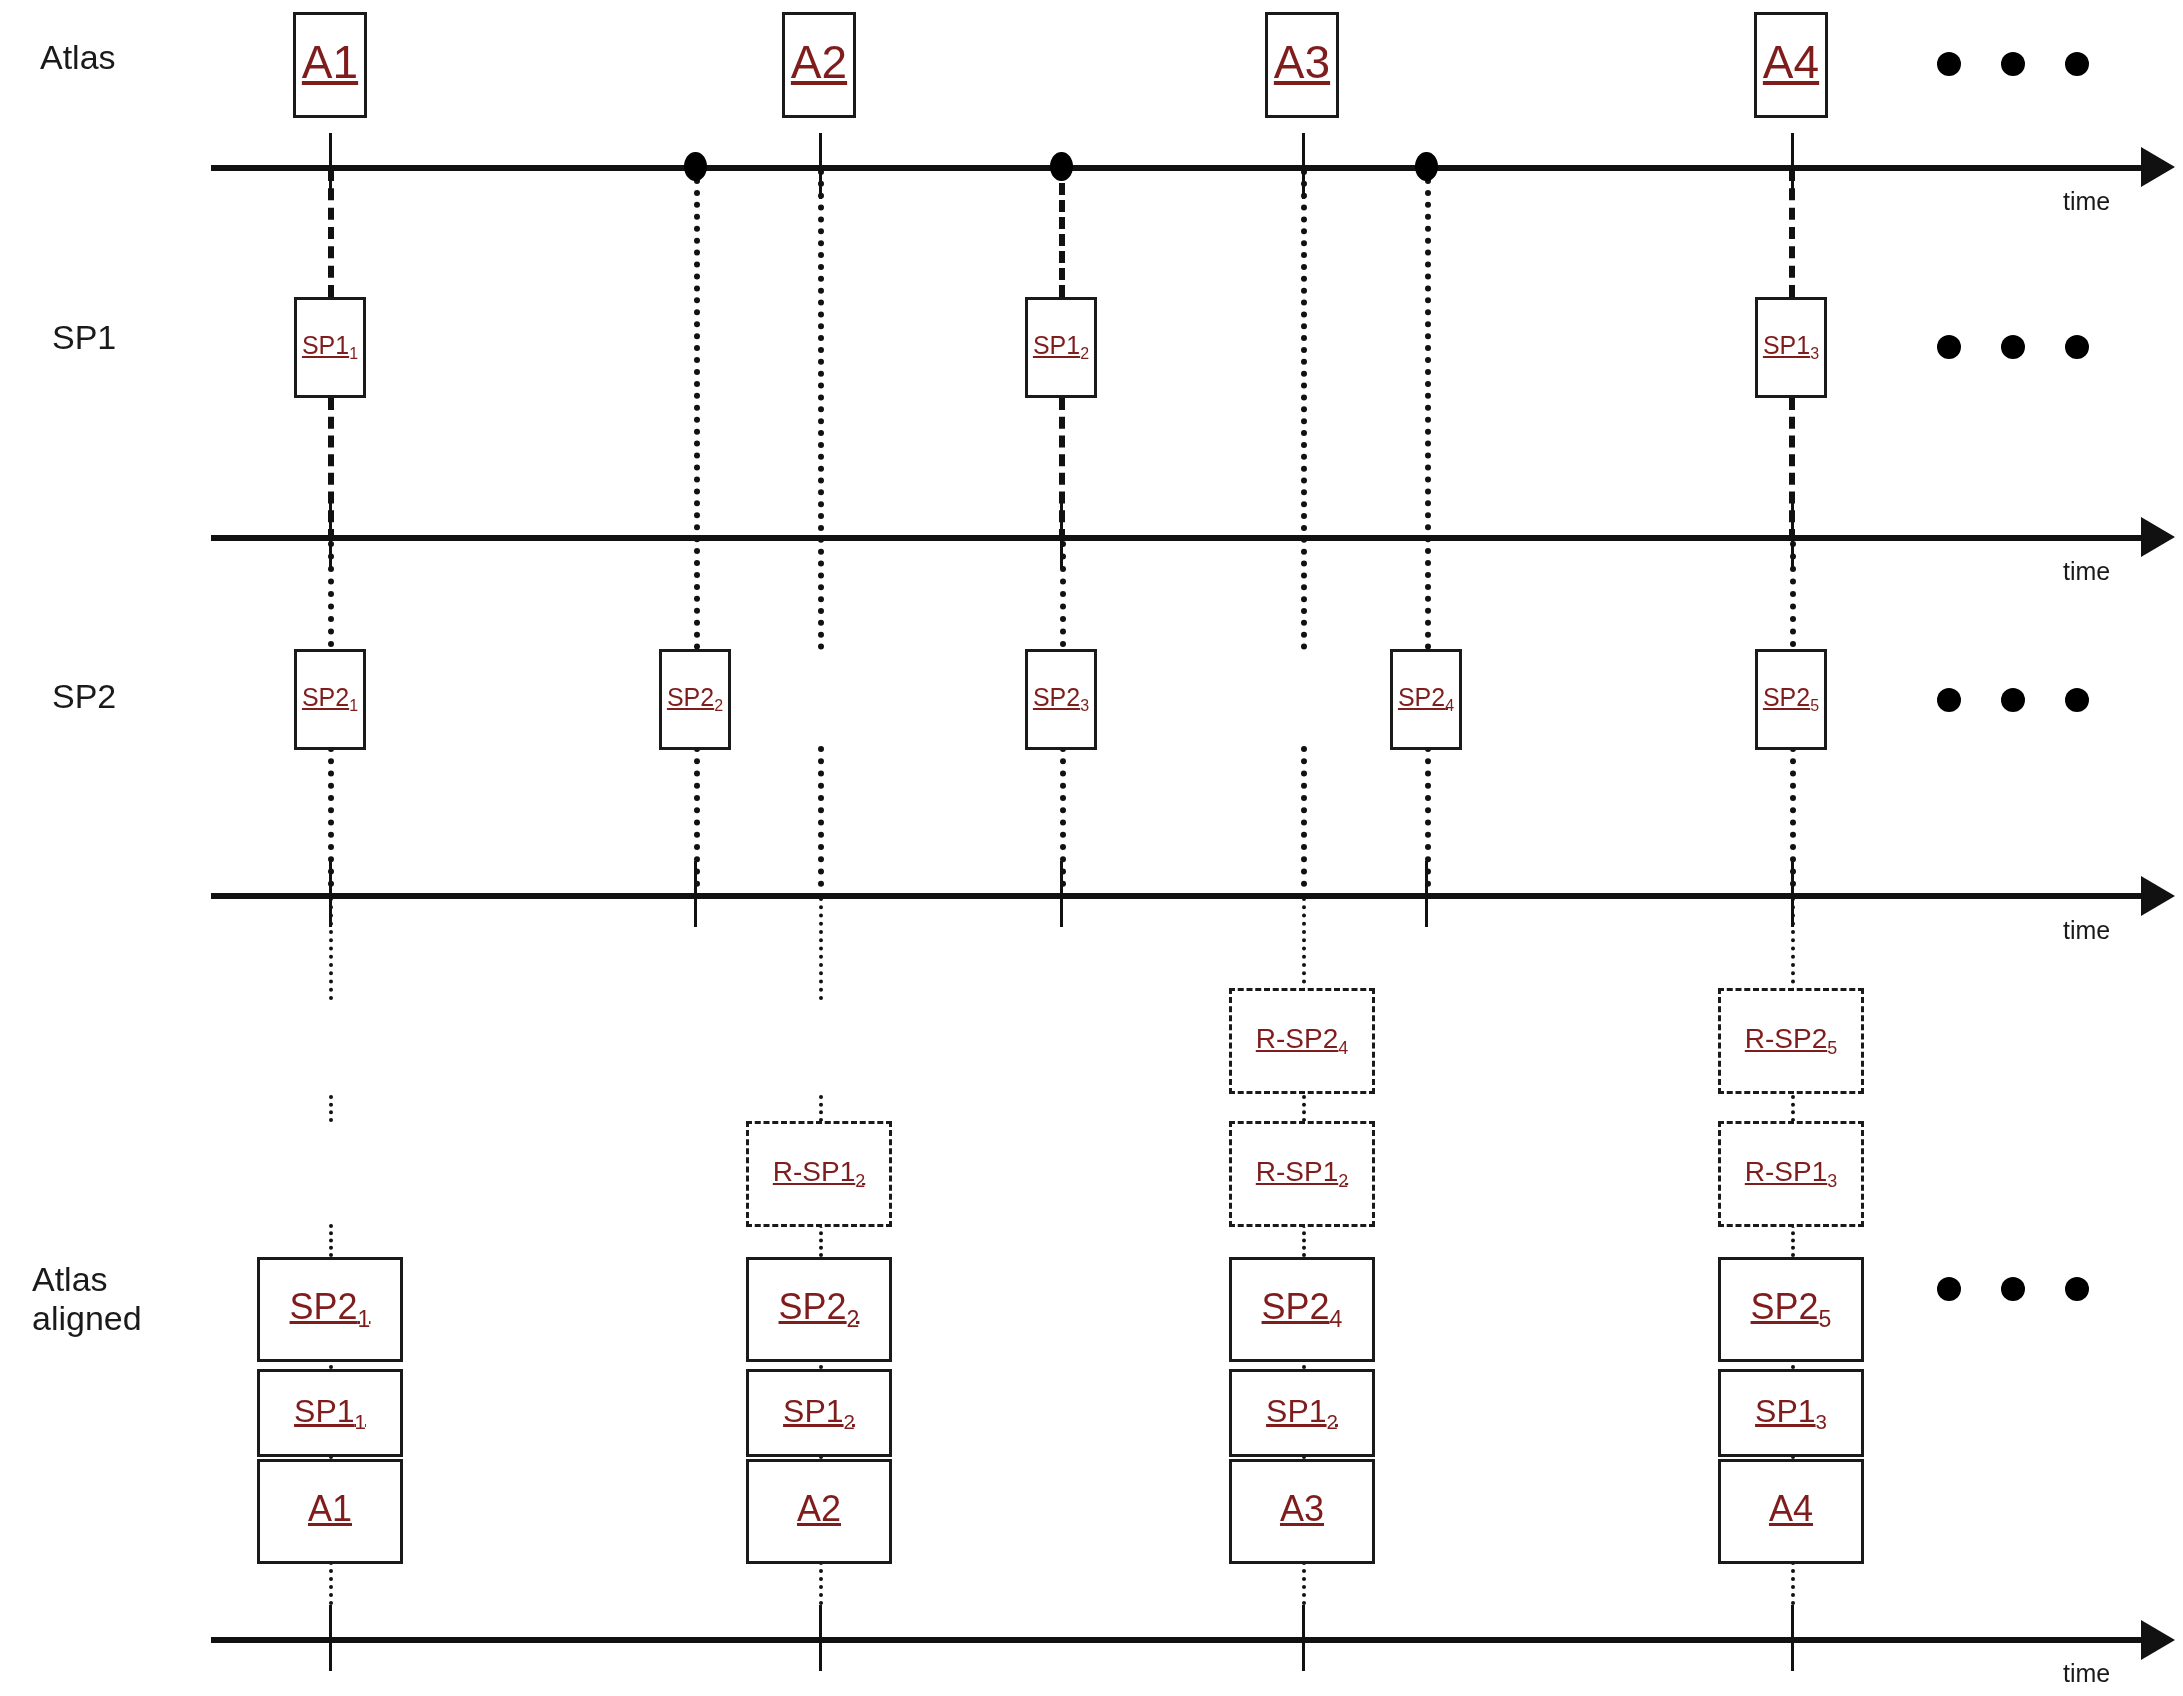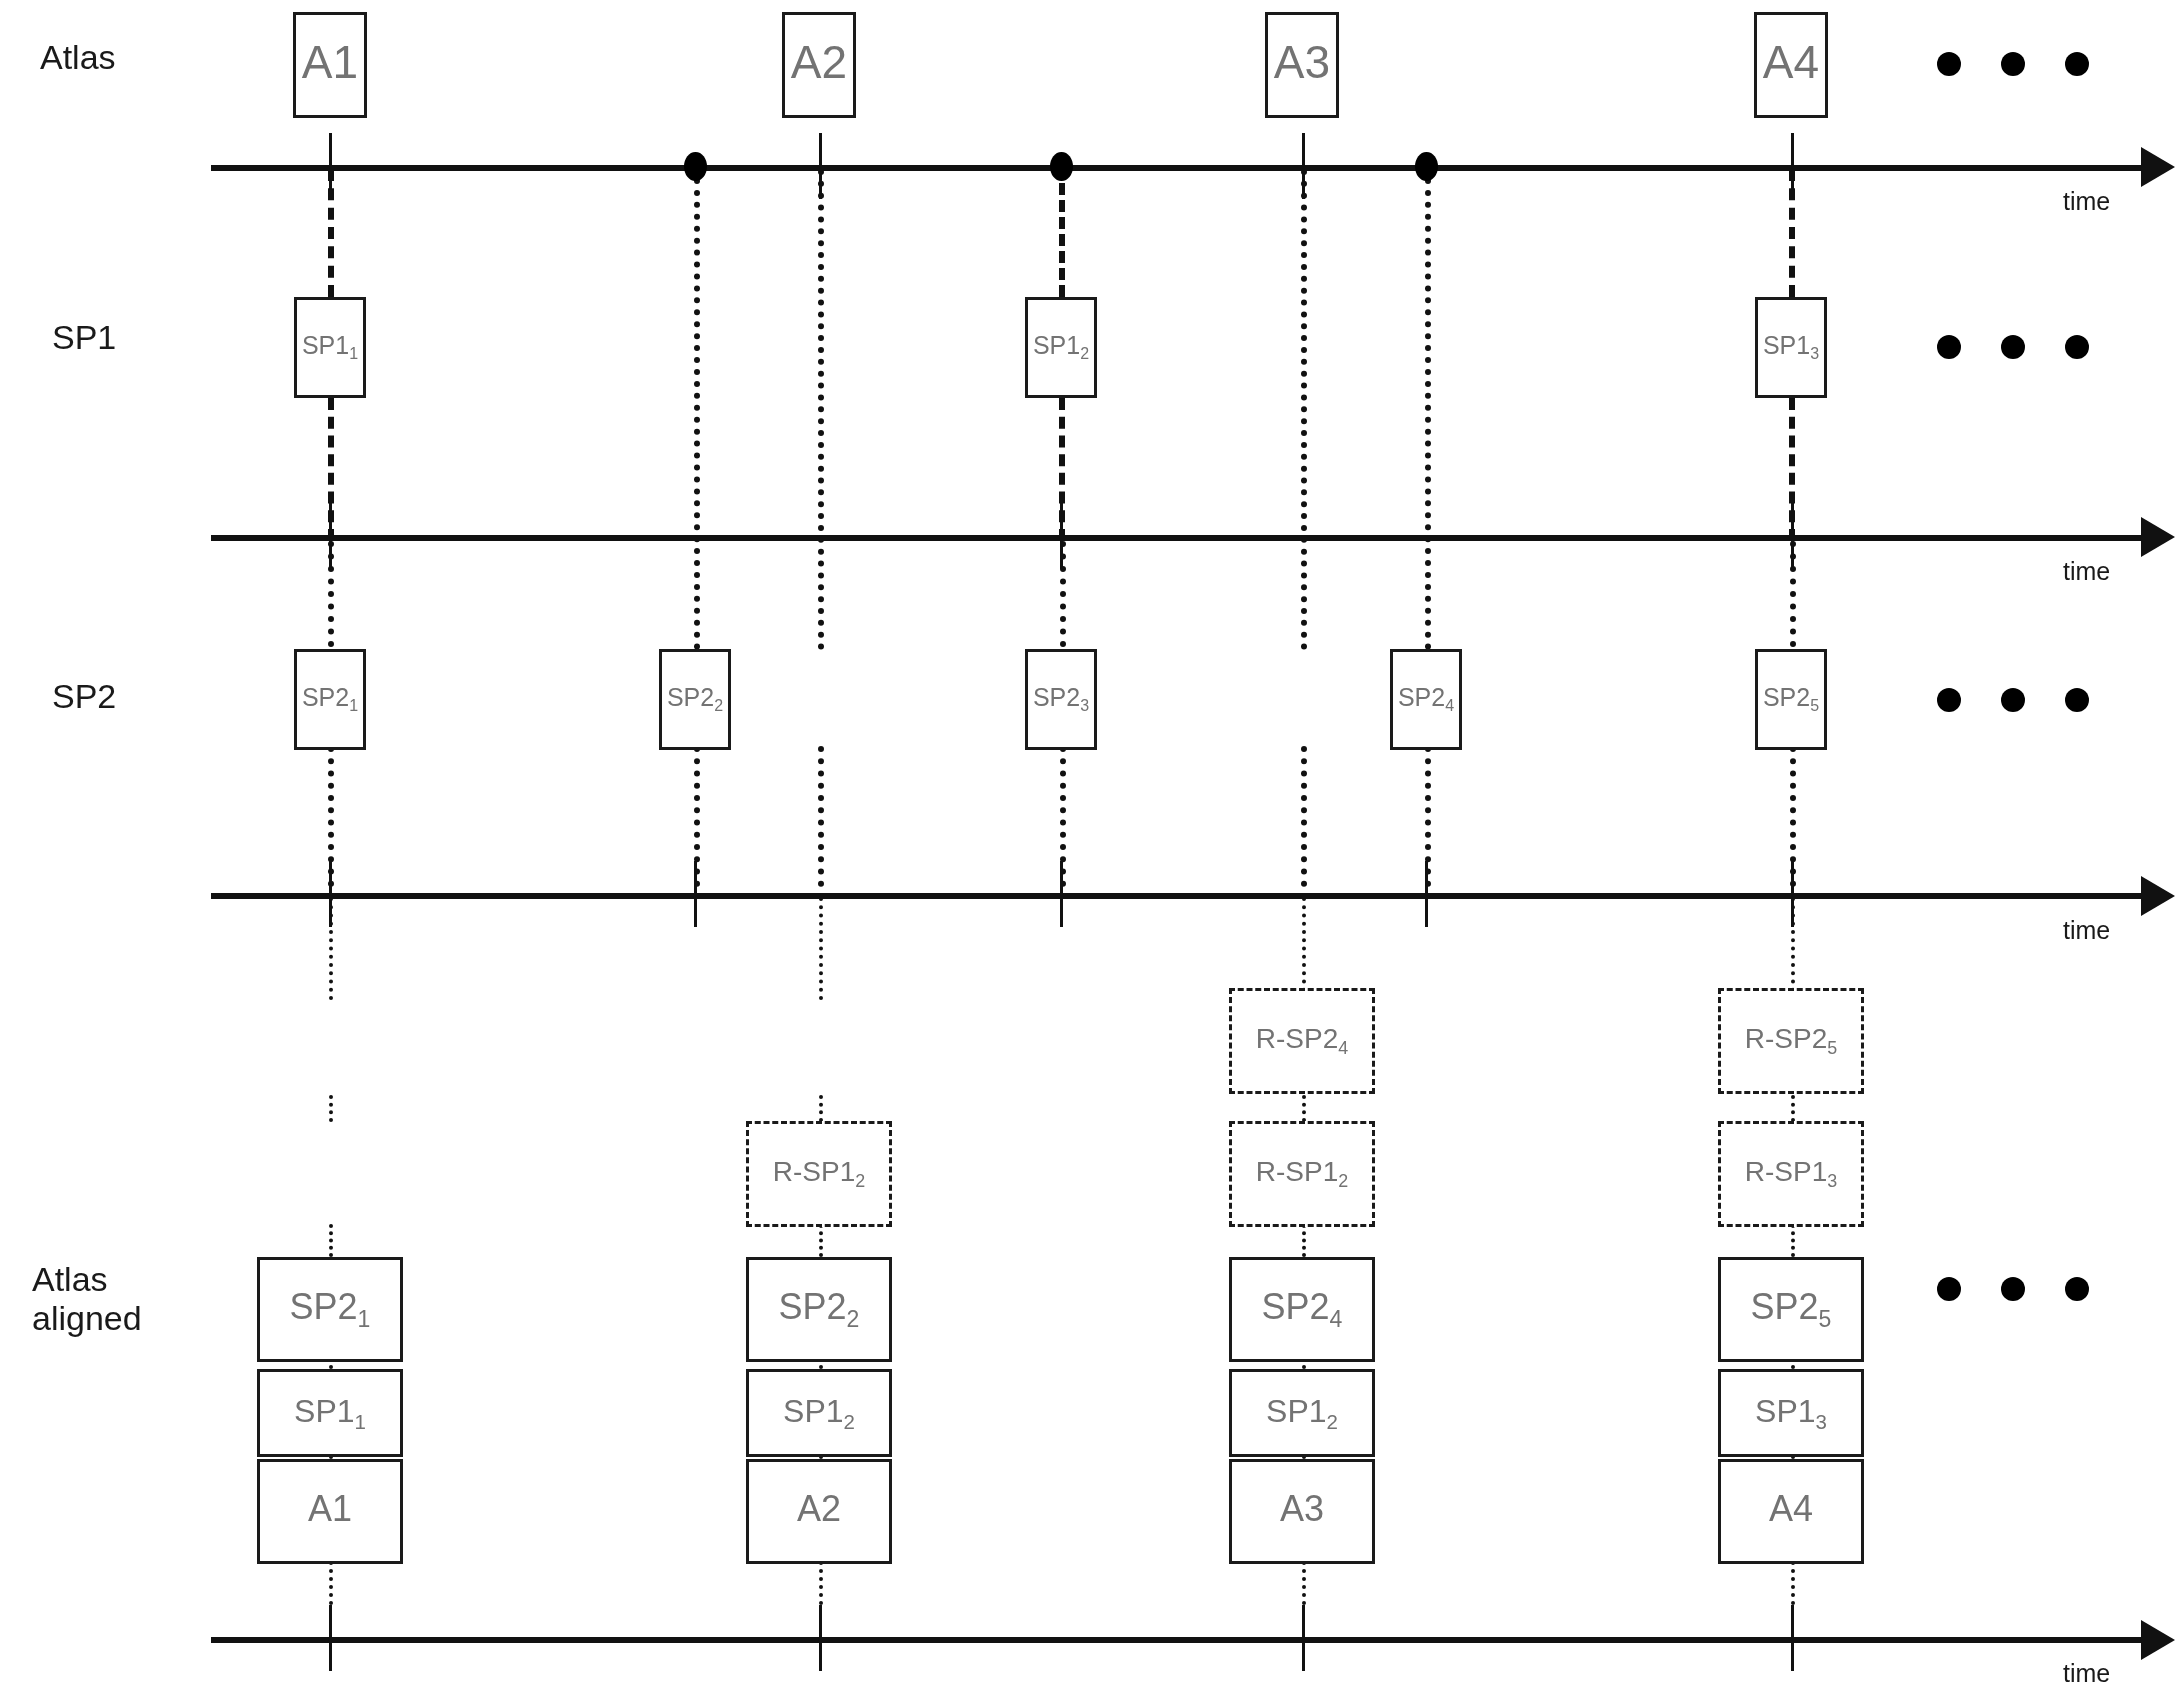--- a/index.html
+++ b/index.html
@@ -25,21 +25,21 @@
 
   
   .conn{position:absolute;width:0;}
   .conn.dashed{border-left:6px dashed #111;}
   .conn.dotted{border-left:6px dotted #111;}
   .conn.thin-dotted{border-left:4px dotted #111;}
 
   
   .box{position:absolute;box-sizing:border-box;background:#fff;
        display:flex;align-items:center;justify-content:center;
-       border:3.3px solid #1a1a1a;color:#737373;}
+       border:3.3px solid #1a1a1a;color:#7f1d1d;text-decoration:underline;}
   .box.dash{border:3.3px dashed #1a1a1a;}
   .box .lbl{white-space:nowrap;}
   .box sub{font-size:.64em;vertical-align:-0.33em;letter-spacing:0;}
 
   
   .b-atlas{width:74px;height:106px;font-size:46px;}
   .b-sp{width:72px;height:101px;font-size:25px;}
   .b-rsp{width:146px;height:106px;font-size:28px;}
   .b-fa{width:146px;height:105px;font-size:36px;}
   .b-fa-small{width:146px;height:88px;font-size:32px;}

